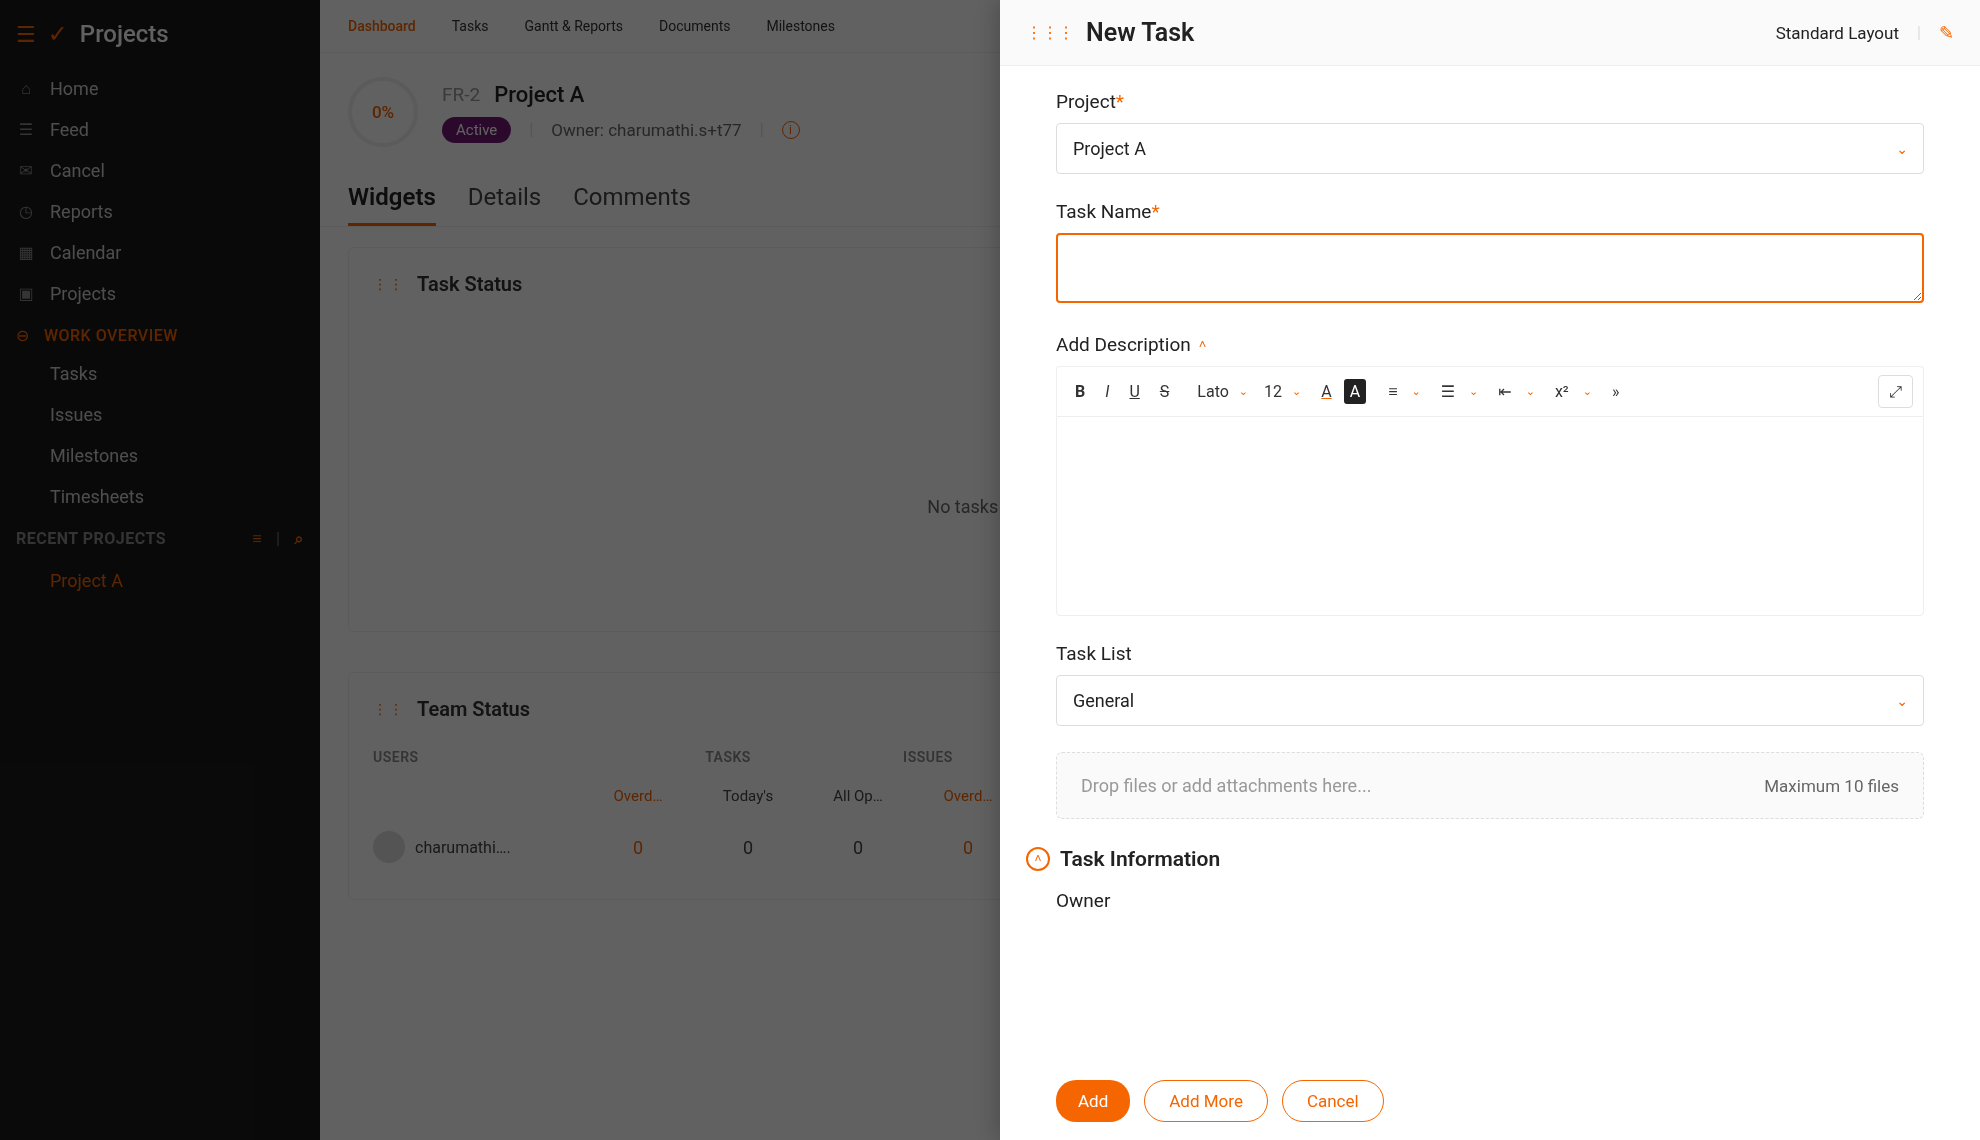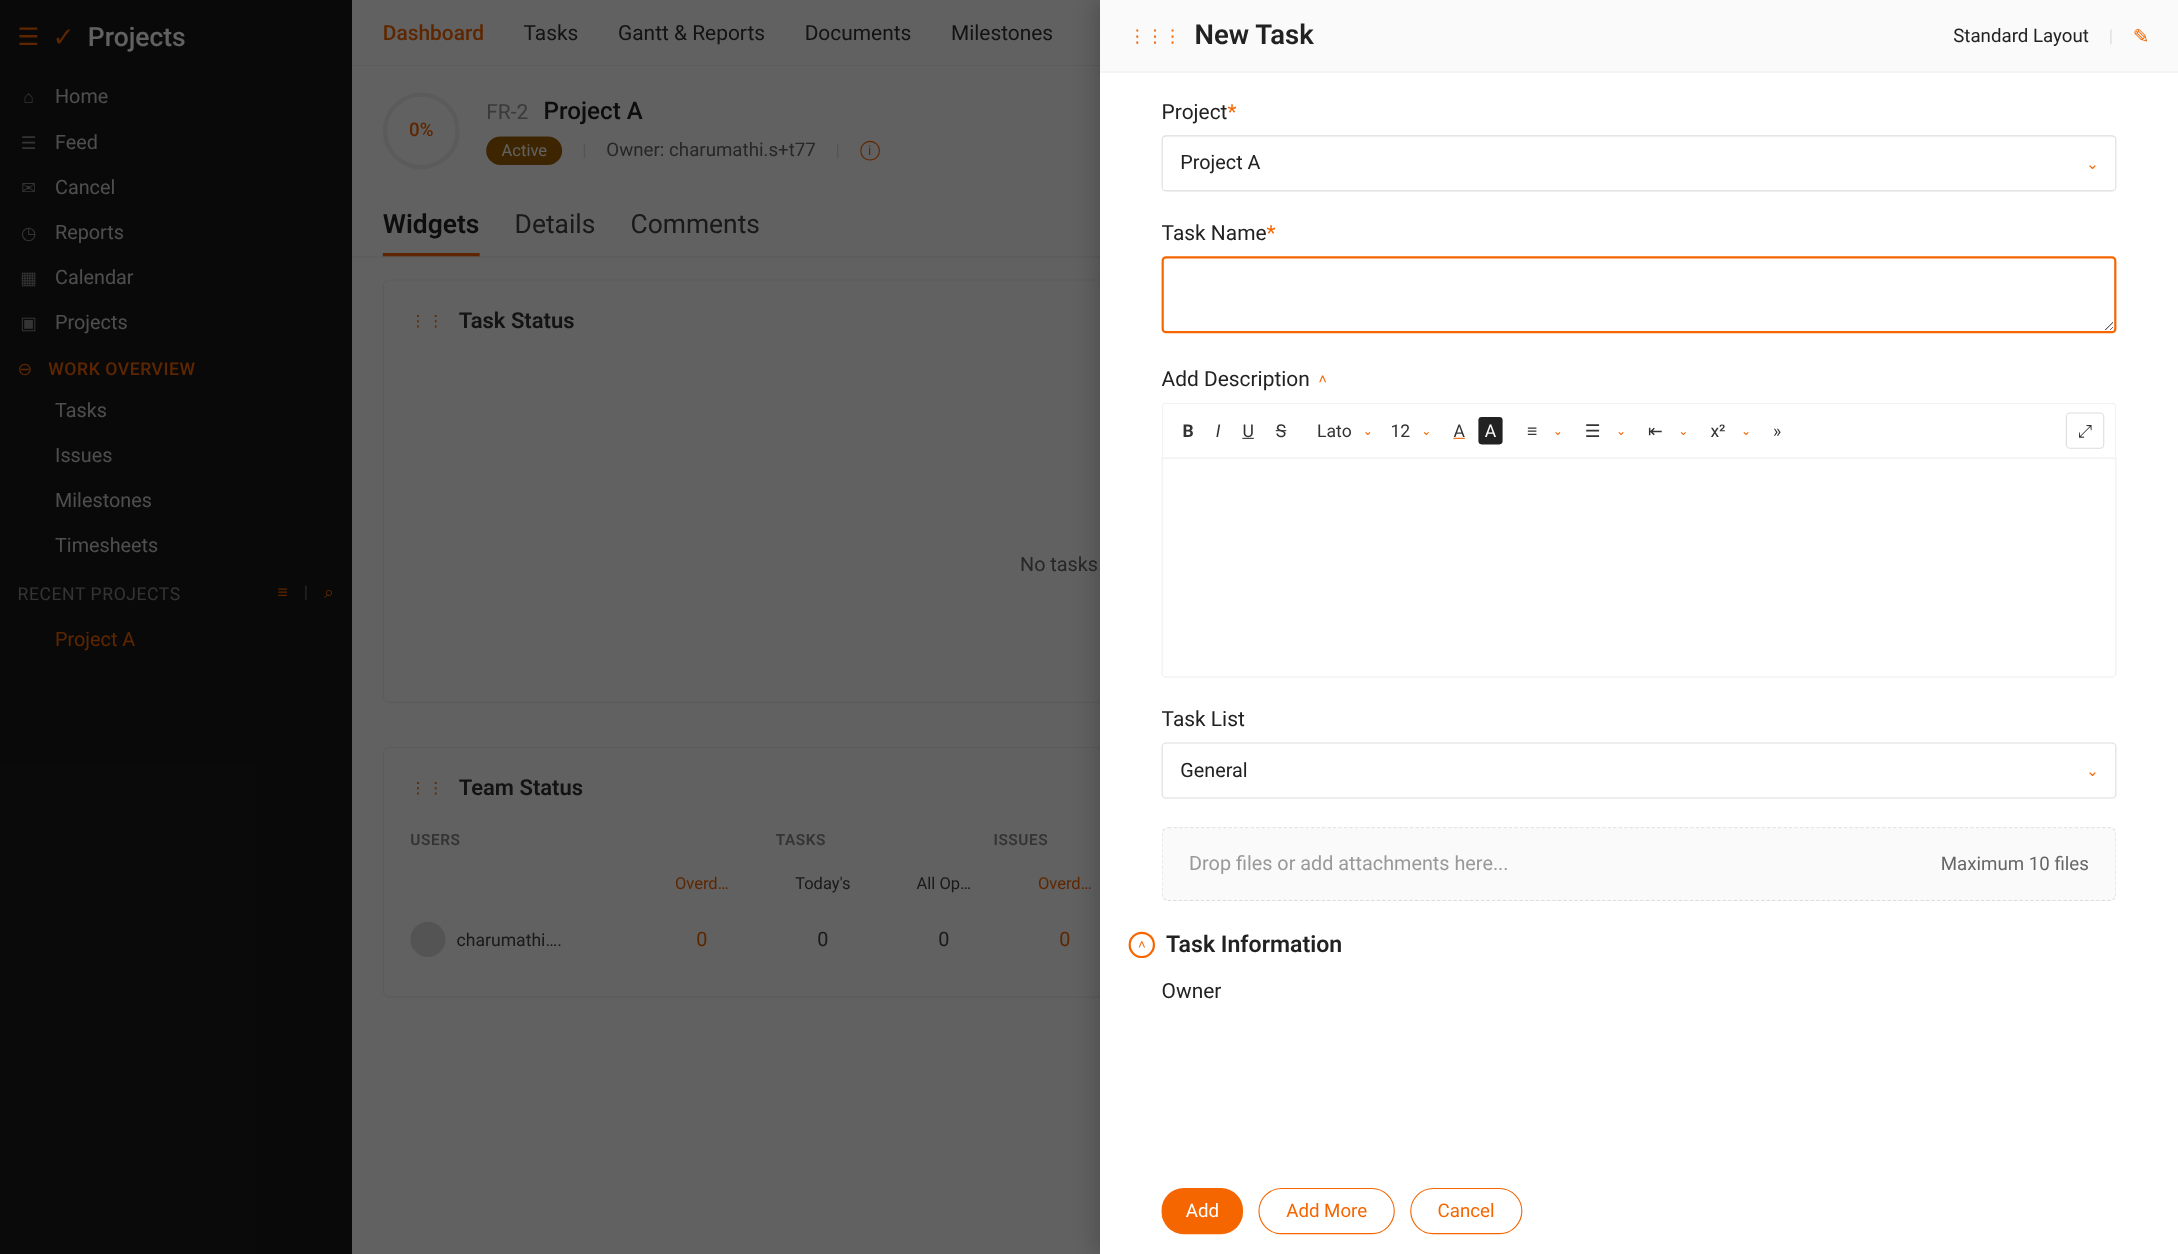--- a/index.html
+++ b/index.html
@@ -8,35 +8,35 @@
 .sidebar{width:320px;background:#1a1a1a;color:#ccc;display:flex;flex-direction:column;padding-top:12px}
 .sidebar-header{display:flex;align-items:center;gap:12px;padding:8px 16px 20px}
 .hamburger{color:#f56500;font-size:22px}
 .logo-icon{color:#f56500;font-size:24px}
 .logo-text{color:#fff;font-size:24px;font-weight:500}
 .sidebar-nav{display:flex;flex-direction:column}
 .sidebar-item{display:flex;align-items:center;gap:14px;padding:10px 16px;color:#ccc;font-size:18px;cursor:pointer}
 .sidebar-item .icon{width:20px;text-align:center;color:#888;font-size:16px}
 .section-title{display:flex;align-items:center;gap:14px;padding:12px 16px 8px;color:#f56500;font-size:16px;font-weight:500;letter-spacing:.5px}
 .sub-item{padding:10px 16px 10px 50px;color:#ccc;font-size:18px;cursor:pointer}
-.recent-header{display:flex;align-items:center;justify-content:space-between;padding:12px 16px;color:#888;font-size:16px;font-weight:400;letter-spacing:.5px}
+.recent-header{display:flex;align-items:center;justify-content:space-between;padding:12px 16px;color:#888;font-size:16px;font-weight:700;letter-spacing:.5px}
 .recent-header .tools{display:flex;gap:14px;color:#f56500}
 .recent-project{padding:10px 16px 10px 50px;color:#f56500;font-size:18px}
 .main{flex:1;background:#fff;display:flex;flex-direction:column}
 .top-tabs{display:flex;gap:36px;padding:18px 28px 0;border-bottom:1px solid #eee}
-.top-tab{padding-bottom:18px;color:#333;font-size:19px;cursor:pointer}
+.top-tab{padding-bottom:18px;color:#333;font-size:14px;cursor:pointer}
 .top-tab.active{color:#f56500;font-weight:500}
 .project-header{display:flex;align-items:center;gap:24px;padding:24px 28px}
 .progress-circle{width:70px;height:70px;border:4px solid #eee;border-radius:50%;display:flex;align-items:center;justify-content:center;color:#f56500;font-size:17px;font-weight:500}
 .project-meta{display:flex;flex-direction:column;gap:10px}
 .project-title-row{display:flex;align-items:center;gap:14px}
 .project-id{color:#999;font-size:19px}
 .project-name{color:#222;font-size:22px;font-weight:500}
 .project-sub-row{display:flex;align-items:center;gap:18px}
-.badge-active{background:#a16207;color:#fff;padding:4px 14px;border-radius:14px;font-size:15px}
+.badge-active{background:#701a75;color:#fff;padding:4px 14px;border-radius:14px;font-size:15px}
 .owner-text{color:#666;font-size:17px}
 .divider{color:#ddd}
 .info-icon{color:#f56500;border:1px solid #f56500;border-radius:50%;width:18px;height:18px;display:inline-flex;align-items:center;justify-content:center;font-size:12px}
 .sub-tabs{display:flex;gap:32px;padding:0 28px;border-bottom:1px solid #eee}
 .sub-tab{padding:12px 0;color:#444;font-size:24px;cursor:pointer}
 .sub-tab.active{color:#222;font-weight:600;border-bottom:3px solid #f56500}
 .widget{margin:20px 28px;border:1px solid #eee;border-radius:6px;padding:24px}
 .widget-title-row{display:flex;align-items:center;gap:12px;margin-bottom:20px}
 .drag-dots{color:#f56500;font-size:14px;letter-spacing:2px}
 .widget-title{color:#333;font-size:20px;font-weight:600}

